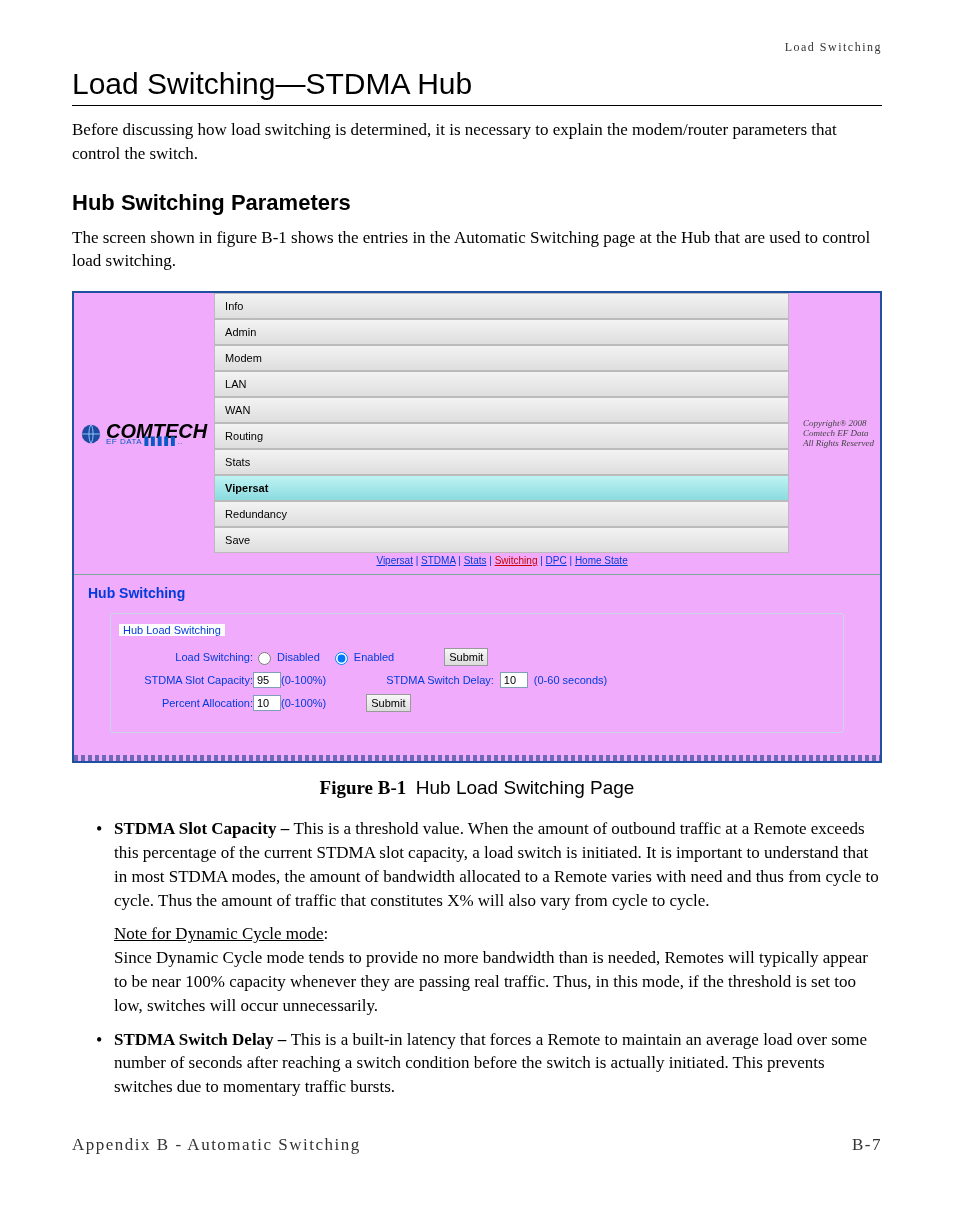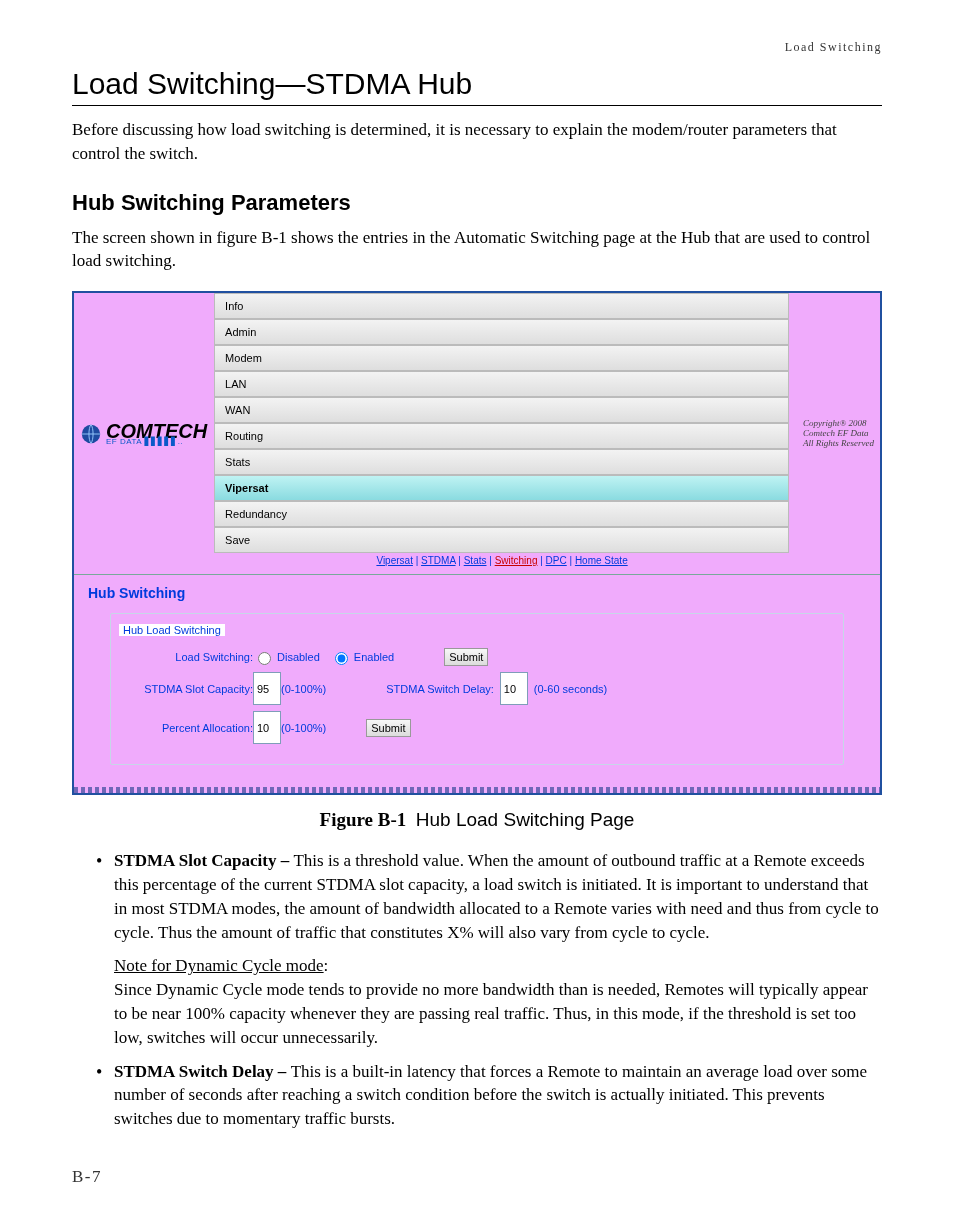--- a/index.html
+++ b/index.html
@@ -119,21 +119,21 @@
       margin: -17px 0 6px -4px;
       background: #fff;
       display: inline-block;
       padding: 0 4px;
     }
     .row { display: flex; align-items: center; margin: 6px 0; }
     .lbl { color: #003bdd; min-width: 130px; text-align: right; }
     .rng { color: #003bdd; }
     .radio { display: inline-flex; align-items: center; gap: 3px; margin-right: 10px; color: #003bdd; }
     .txt {
-      width: 28px; height: 33px; font-size: 11px;
+      width: 28px; height: 16px; font-size: 11px;
       border: 1px solid #7f9db9; padding: 1px 3px;
       background: #fff;
     }
     .btn {
       background: linear-gradient(#f7f7f7,#dcdcdc);
       border: 1px solid #999;
       border-radius: 0;
       padding: 2px 4px;
       font-size: 11px;
       cursor: pointer;
@@ -284,14 +284,15 @@
       <span class="subnote">Note for Dynamic Cycle mode</span><span>:</span><br>
       <span>Since Dynamic Cycle mode tends to provide no more bandwidth than is needed, Remotes will typically appear to be near 100% capacity whenever they are passing real traffic. Thus, in this mode, if the threshold is set too low, switches will occur unnecessarily.</span>
     </div>
   </li>
   <li>
     <span class="term">STDMA Switch Delay – </span><span>This is a built-in latency that forces a Remote to maintain an average load over some number of seconds after reaching a switch condition before the switch is actually initiated. This prevents switches due to momentary traffic bursts.</span>
   </li>
 </ul>
 
 <div class="footer">
+  <span>Appendix B - Automatic Switching</span>
   <span>B-7</span>
 </div>
 
 </body></html>

